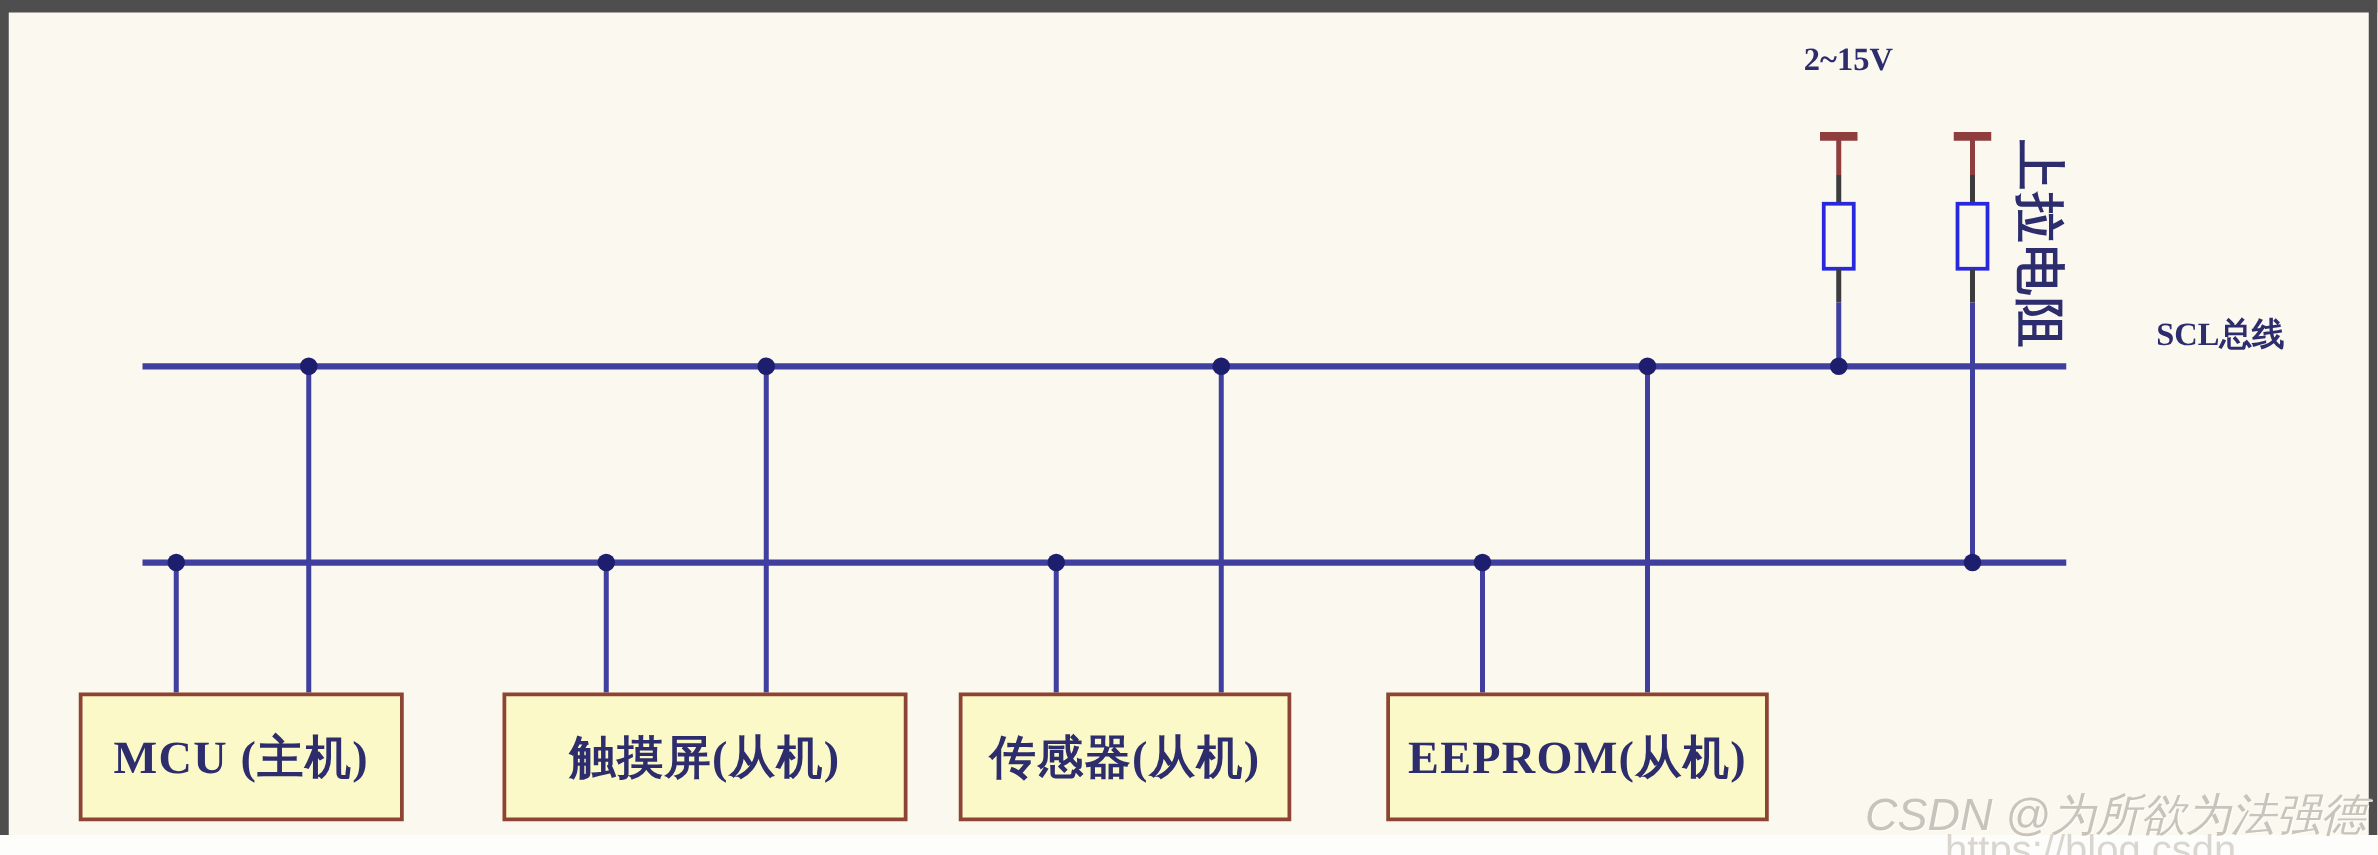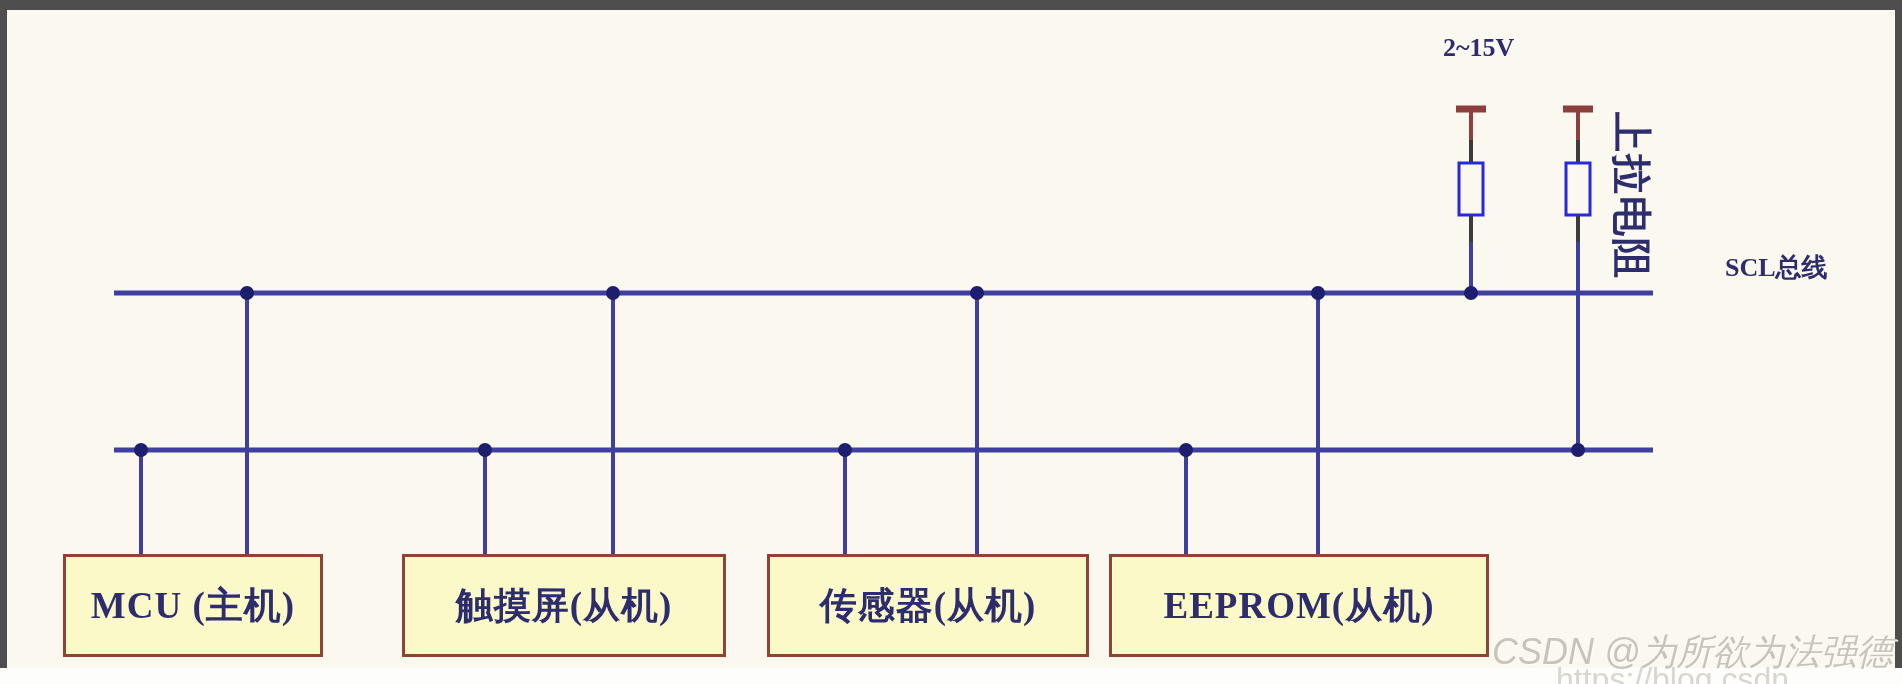--- a/index.html
+++ b/index.html
@@ -119,23 +119,23 @@
   <div class="diagram-label voltage-label">2~15V</div>
   <div class="diagram-label pullup-label">上拉电阻</div>
   <div class="diagram-label scl-label">SCL总线</div>
 
   <div class="device-box" style="left:63px;width:260px;">
     <span class="device-label">MCU (主机)</span>
   </div>
   <div class="device-box" style="left:402px;width:324px;">
     <span class="device-label">触摸屏(从机)</span>
   </div>
-  <div class="device-box" style="left:767px;width:322px;">
+  <div class="device-box" style="left:767px;width:266px;">
     <span class="device-label">传感器(从机)</span>
   </div>
-  <div class="device-box" style="left:1109px;width:380px;">
+  <div class="device-box" style="left:1109px;width:306px;">
     <span class="device-label">EEPROM(从机)</span>
   </div>
 
   <div class="watermark-line1">CSDN @为所欲为法强德</div>
   <div class="watermark-line2">https://blog.csdn</div>
 
 </div>
 
 </body></html>

